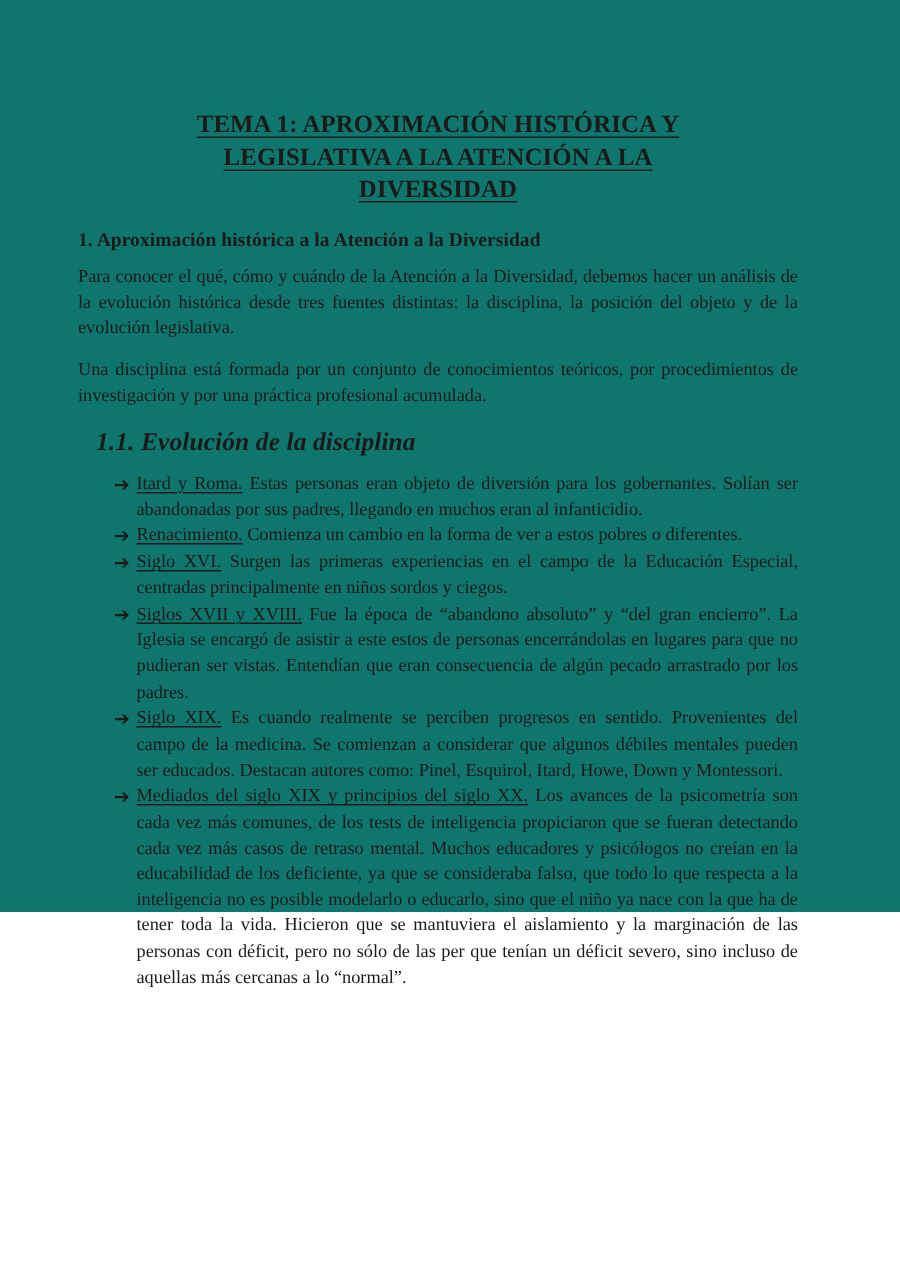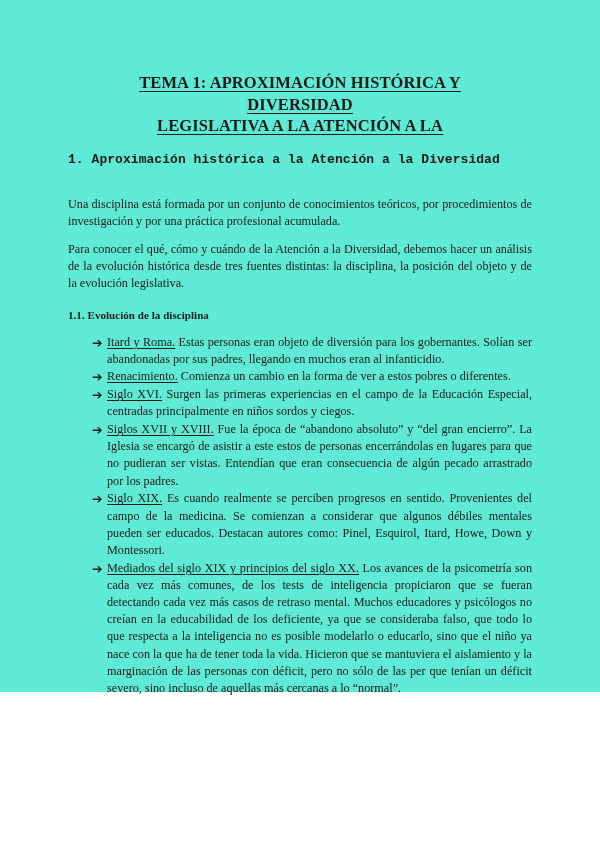--- a/index.html
+++ b/index.html
@@ -10,24 +10,24 @@
   body {
     width: 600px;
     height: 848px;
     overflow: hidden;
     font-family: "Liberation Serif", "DejaVu Serif", serif;
     color: #1a1a1a;
     -webkit-font-smoothing: antialiased;
   }
   .page {
     width: 600px;
-    height: 692px;
+    height: 608px;
     box-sizing: border-box;
-    padding: 72px 68px 0 68px;
-    background: #5eead4;
+    padding: 72px 68px 0 52px;
+    background: #0f766e;
     position: relative;
   }
   .doc-title {
     text-align: center;
     font-weight: bold;
     font-size: 16.5px;
     line-height: 21.5px;
     letter-spacing: 0.1px;
     margin: 0 0 14px 0;
     padding: 0 6px;
@@ -35,30 +35,30 @@
   .doc-title .tline {
     display: block;
     text-decoration: underline;
     text-underline-offset: 2.5px;
     text-decoration-thickness: 1.4px;
   }
   h2.section-heading {
     font-size: 13px;
     font-weight: bold;
     line-height: 17px;
-    margin: 0 0 28px 0;
+    margin: 0 0 8px 0;
     letter-spacing: 0.05px;
-    font-family: Liberation Mono, monospace;
   }
   h3.subsection-heading {
-    font-size: 11px;
+    font-size: 17px;
     font-weight: bold;
     line-height: 16px;
-    margin: 14px 0 11px 0;
+    margin: 14px 0 11px 12px;
     letter-spacing: 0.05px;
+    font-style: italic;
   }
   p.body-text {
     font-size: 12.2px;
     line-height: 17.2px;
     text-align: justify;
     margin: 0 0 11px 0;
     hyphens: none;
   }
   ul.arrow-list {
     list-style: none;
@@ -88,28 +88,28 @@
     text-decoration-thickness: 0.9px;
   }
 </style>
 </head>
 <body>
 
 <div class="page">
 
   <div class="doc-title">
     <span class="tline">TEMA 1: APROXIMACIÓN HISTÓRICA Y</span>
+    <span class="tline">LEGISLATIVA A LA ATENCIÓN A LA</span>
     <span class="tline">DIVERSIDAD</span>
-    <span class="tline">LEGISLATIVA A LA ATENCIÓN A LA</span>
   </div>
 
   <h2 class="section-heading">1. Aproximación histórica a la Atención a la Diversidad</h2>
 
+  <p class="body-text">Para conocer el qué, cómo y cuándo de la Atención a la Diversidad, debemos hacer un análisis de la evolución histórica desde tres fuentes distintas: la disciplina, la posición del objeto y de la evolución legislativa.</p>
   <p class="body-text">Una disciplina está formada por un conjunto de conocimientos teóricos, por procedimientos de investigación y por una práctica profesional acumulada.</p>
-  <p class="body-text">Para conocer el qué, cómo y cuándo de la Atención a la Diversidad, debemos hacer un análisis de la evolución histórica desde tres fuentes distintas: la disciplina, la posición del objeto y de la evolución legislativa.</p>
 
   <h3 class="subsection-heading">1.1. Evolución de la disciplina</h3>
 
 
   <ul class="arrow-list">
 
     <li>
       <span class="arrow-bullet">➔</span><span class="lead">Itard y Roma.</span><span> Estas personas eran objeto de diversión para los gobernantes. Solían ser abandonadas por sus padres, llegando en muchos eran al infanticidio.</span>
     </li>
 

